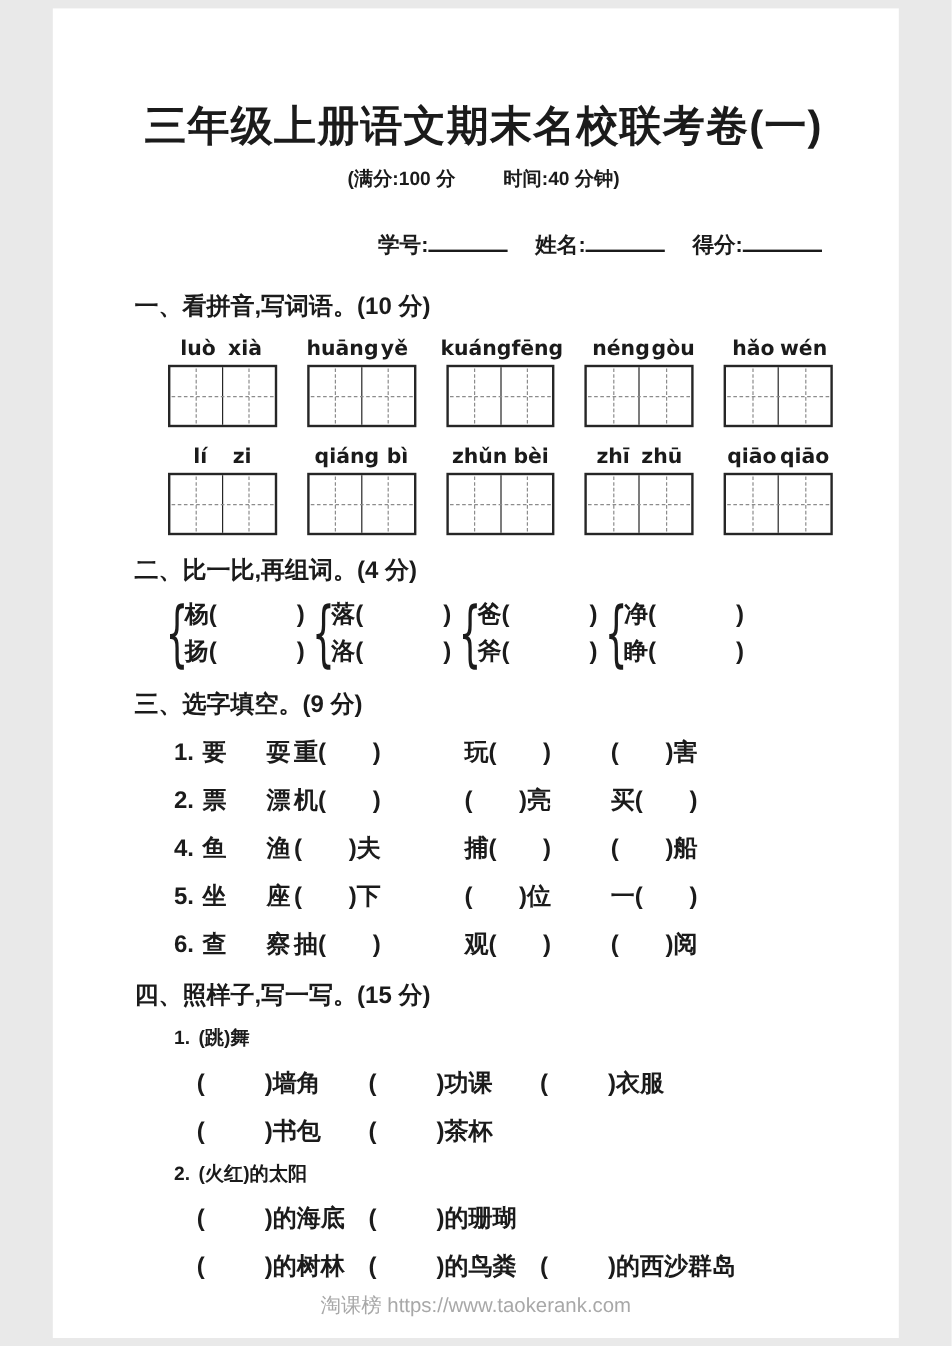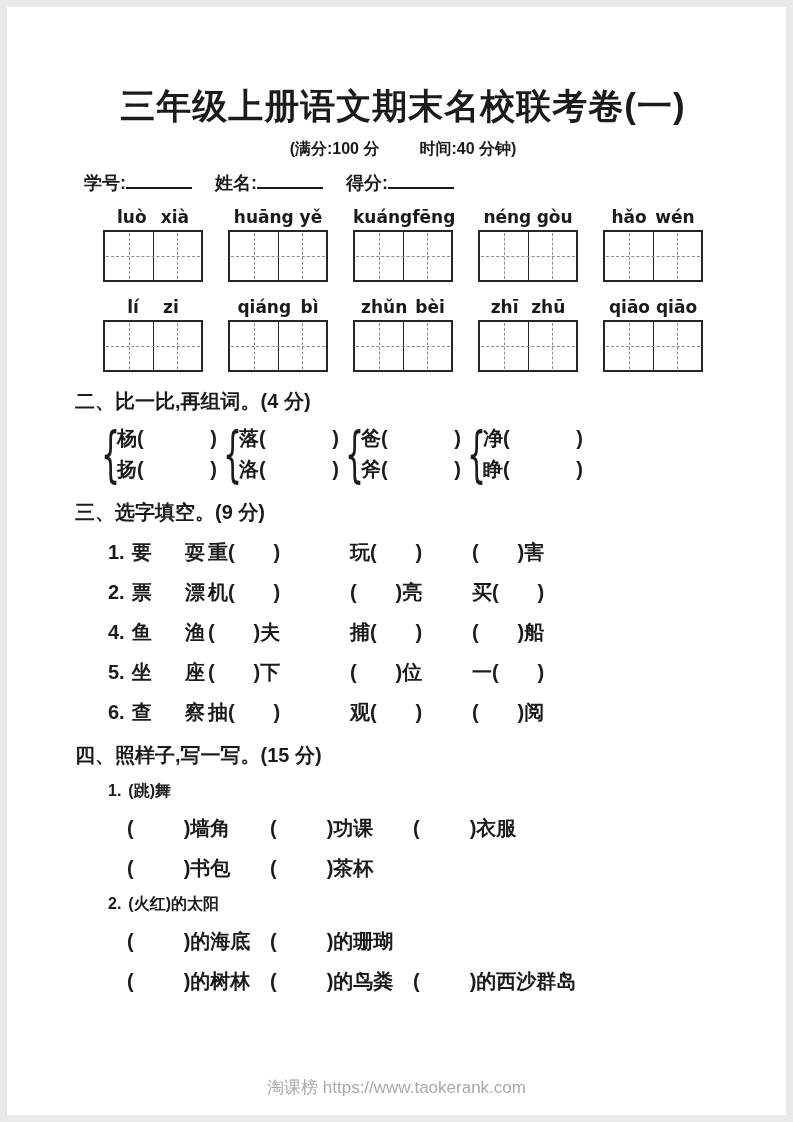--- a/index.html
+++ b/index.html
@@ -3,21 +3,21 @@
 <meta charset="utf-8">
 <style>
   * { box-sizing: border-box; margin: 0; padding: 0; }
   body {
     background: #e9e9e9;
     font-family: "Liberation Sans", "DejaVu Sans", sans-serif;
     color: #1b1b1b;
   }
   .page {
     position: relative;
-    width: 779px;
+    width: 705px;
     height: 1108px;
     margin: 7px auto;
     background: #ffffff;
     padding: 0 55px 0 68px;
     overflow: hidden;
   }
   .title {
     padding-top: 78px;
     text-align: center;
     font-size: 35px;
@@ -26,22 +26,22 @@
     line-height: 1.2;
   }
   .subtitle {
     margin-top: 12px;
     text-align: center;
     font-size: 16px;
     font-weight: 700;
     white-space: pre;
   }
   .student-line {
-    margin-top: 11px;
-    text-align: left;
+    margin-top: 32px;
+    text-align: right;
     font-size: 18px;
     font-weight: 700;
   }
   .student-field { margin: 0 9px; white-space: nowrap; }
   .uline {
     display: inline-block;
     width: 66px;
     height: 15px;
     border-bottom: 2px solid #1b1b1b;
     vertical-align: baseline;
@@ -161,20 +161,21 @@
 
   <div class="title">三年级上册语文期末名校联考卷(一)</div>
   <div class="subtitle">(满分:100 分         时间:40 分钟)</div>
 
   <div class="student-line">
     <span class="student-field"><span>学号:</span><span class="uline"></span></span>
     <span class="student-field"><span>姓名:</span><span class="uline"></span></span>
     <span class="student-field"><span>得分:</span><span class="uline"></span></span>
   </div>
 
+  <div class="sec-heading h1">一、看拼音,写词语。(10 分)</div>
 
   <div class="pinyin-row">
     <div class="pp">
         <span>luò</span>
         <span>xià</span>
       </div>
     <div class="pp">
         <span>huāng</span>
         <span>yě</span>
       </div>

